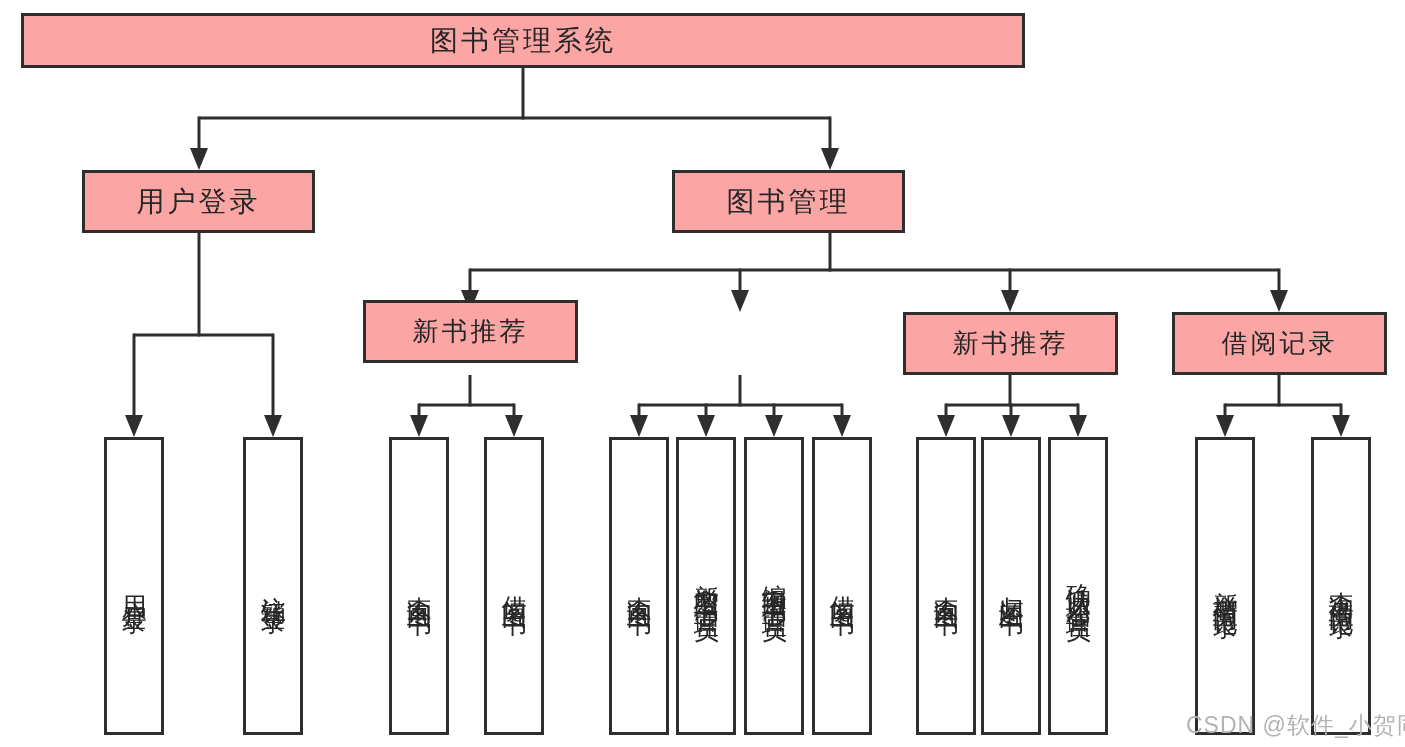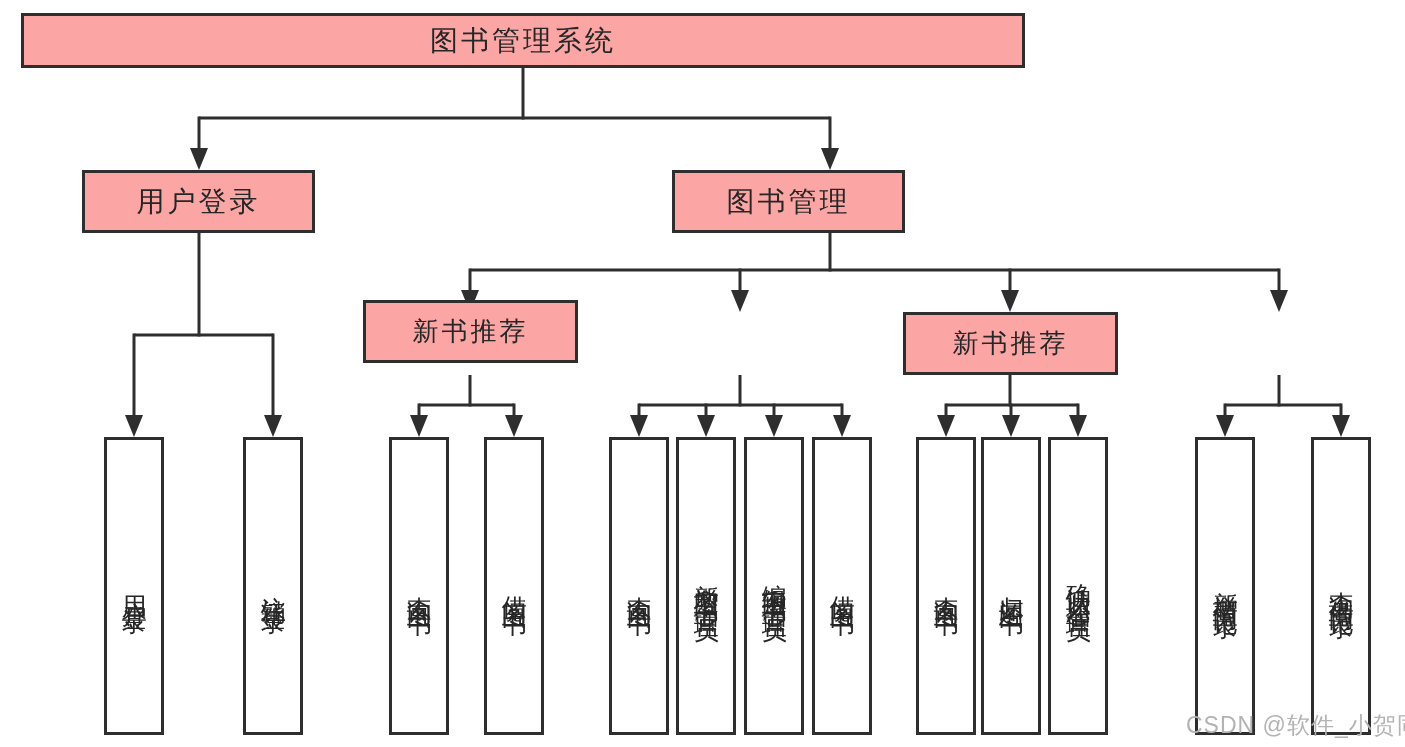--- a/index.html
+++ b/index.html
@@ -109,20 +109,23 @@
   <div class="hbox lvl2-box" style="left:672px;top:170px;width:233px;height:63px">
     <span>图书管理</span>
   </div>
 
   <div class="hbox lvl3-box" style="left:363px;top:300px;width:215px;height:63px">
     <span>新书推荐</span>
   </div>
   <div class="hbox lvl3-box" style="left:903px;top:312px;width:215px;height:63px">
     <span>新书推荐</span>
   </div>
+  <div class="hbox lvl3-box" style="left:1172px;top:312px;width:215px;height:63px">
+    <span>借阅记录</span>
+  </div>
 
   <div class="vbox" style="left:104px">
     <span class="vtext">用户登录</span>
   </div>
   <div class="vbox" style="left:243px">
     <span class="vtext">注销登录</span>
   </div>
 
   <div class="vbox" style="left:389px">
     <span class="vtext">查询图书</span>

